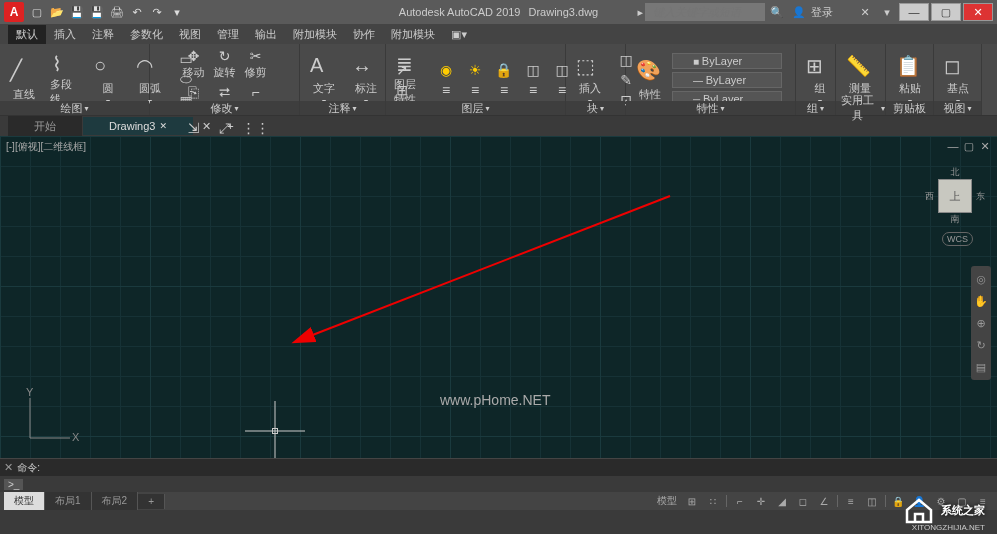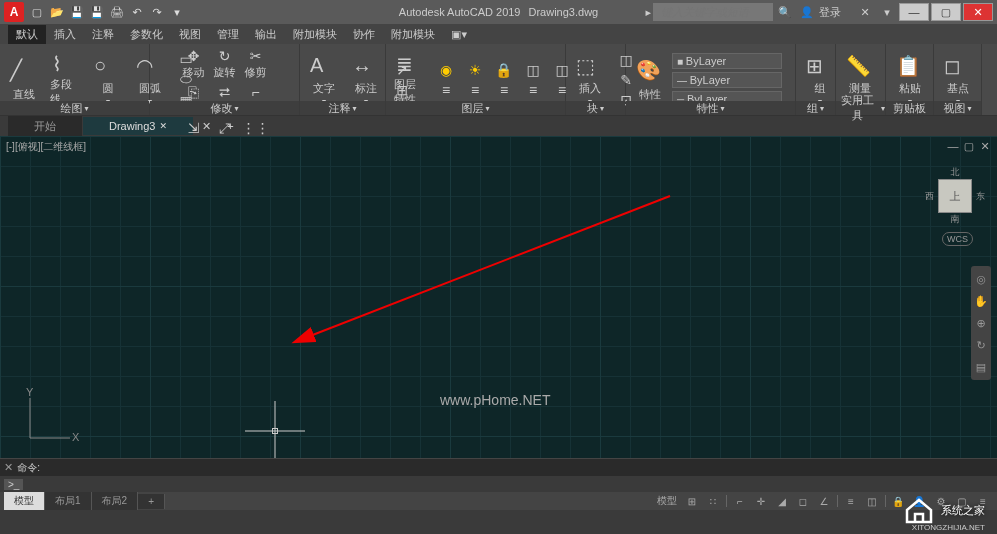--- a/index.html
+++ b/index.html
@@ -20,21 +20,21 @@
 .menu-item.active{background:#222}
 .ribbon{height:72px;background:#4a4a4a;display:flex;border-bottom:1px solid #333}
 .ribbon-panel{border-right:1px solid #3a3a3a;display:flex;flex-direction:column;padding:2px 4px;position:relative}
 .ribbon-row{display:flex;gap:2px;align-items:center;flex:1}
 .rbtn{display:flex;flex-direction:column;align-items:center;justify-content:center;padding:2px 4px;cursor:pointer;font-size:10px;gap:1px;min-width:28px}
 .rbtn-big{min-width:40px;height:56px}
 .rbtn-icon{width:16px;height:16px;display:flex;align-items:center;justify-content:center;font-size:14px}
 .rbtn-icon-big{width:28px;height:28px;font-size:20px}
 .panel-label{text-align:center;font-size:10px;padding:1px 0;background:#3e3e3e;position:absolute;bottom:0;left:0;right:0;height:14px;display:flex;align-items:center;justify-content:center;gap:2px}
 .dropdown-arrow{font-size:8px}
-.layer-combo{background:#555;border:1px solid #666;padding:1px 4px;width:110px;color:#ccc;font-size:10px;margin:1px 0}
+.layer-combo{background:#555;border:1px solid #666;padding:1px 20px;width:110px;color:#ccc;font-size:10px;margin:1px 0}
 .file-tabs{height:20px;background:#3a3a3a;display:flex;align-items:center;padding-left:8px}
 .file-tab{padding:3px 26px;background:#2a2a2a;color:#999;cursor:pointer;margin-right:1px;font-size:10px;display:flex;align-items:center;gap:4px}
 .file-tab.active{background:#1e3a3f;color:#ddd}
 .tab-close{font-size:9px}
 .tab-add{padding:3px 8px;cursor:pointer}
 .canvas-area{position:relative;height:322px;background:#0e2628;overflow:hidden}
 .canvas-grid{position:absolute;inset:0;background-image:linear-gradient(#163236 1px,transparent 1px),linear-gradient(90deg,#163236 1px,transparent 1px);background-size:30px 30px}
 .canvas-grid-major{position:absolute;inset:0;background-image:linear-gradient(#1a3a3e 1px,transparent 1px),linear-gradient(90deg,#1a3a3e 1px,transparent 1px);background-size:150px 150px}
 .view-label{position:absolute;top:4px;left:6px;color:#aaa;font-size:10px}
 .view-ctrls{position:absolute;top:4px;right:6px;display:flex;gap:4px}
@@ -59,21 +59,21 @@
 .cmdline{height:18px;background:#2a2a2a;display:flex;align-items:center;padding:0 4px;gap:4px;border-top:1px solid #444}
 .cmd-label{color:#ccc;font-size:10px}
 .cmd-input-row{height:16px;background:#3a3a3a;display:flex;align-items:center;padding:0 4px}
 .cmd-prompt{background:#555;padding:0 4px;color:#ccc;font-size:10px}
 .layout-tabs{height:18px;background:#444;display:flex;align-items:center;padding:0 4px;gap:0}
 .layout-tab{padding:2px 10px;background:#333;color:#999;cursor:pointer;font-size:10px;border-right:1px solid #555}
 .layout-tab.active{background:#ddd;color:#333}
 .status-right{margin-left:auto;display:flex;align-items:center;gap:1px}
 .status-btn{width:20px;height:16px;color:#aaa;cursor:pointer;display:flex;align-items:center;justify-content:center;font-size:10px}
 .status-sep{width:1px;height:12px;background:#666;margin:0 2px}
-.brand-overlay{position:absolute;bottom:8px;right:12px;color:#fff;font-size:18px;font-weight:normal;display:flex;align-items:center;gap:6px;pointer-events:none;text-shadow:0 0 4px #000}
+.brand-overlay{position:absolute;bottom:8px;right:12px;color:#fff;font-size:18px;font-weight:bold;display:flex;align-items:center;gap:6px;pointer-events:none;text-shadow:0 0 4px #000}
 .brand-icon{width:32px;height:32px}
 .brand-sub{position:absolute;bottom:2px;right:12px;color:#ccc;font-size:8px;pointer-events:none}
 svg{overflow:visible}
 </style>
 </head>
 <body>
 
 <div class="titlebar">
   <div class="app-logo">A</div>
   <div class="qat">
@@ -88,21 +88,21 @@
   </div>
   <div class="title-center">
     <span>Autodesk AutoCAD 2019</span>
     <span>Drawing3.dwg</span>
   </div>
   <div class="title-right">
     <span style="color:#ccc">▸</span>
     <input class="search-box" placeholder="键入关键字或短语" style="">
     <div class="login-btn">🔍</div>
     <div class="login-btn">👤</div>
-    <span style="margin-right:12px;cursor:pointer">登录</span>
+    <span style="margin-right:20px;cursor:pointer">登录</span>
     <div class="login-btn">✕</div>
     <div class="login-btn">▾</div>
     <div class="win-btns">
       <div class="win-btn">—</div>
       <div class="win-btn">▢</div>
       <div class="win-btn win-close">✕</div>
     </div>
   </div>
 </div>
 

